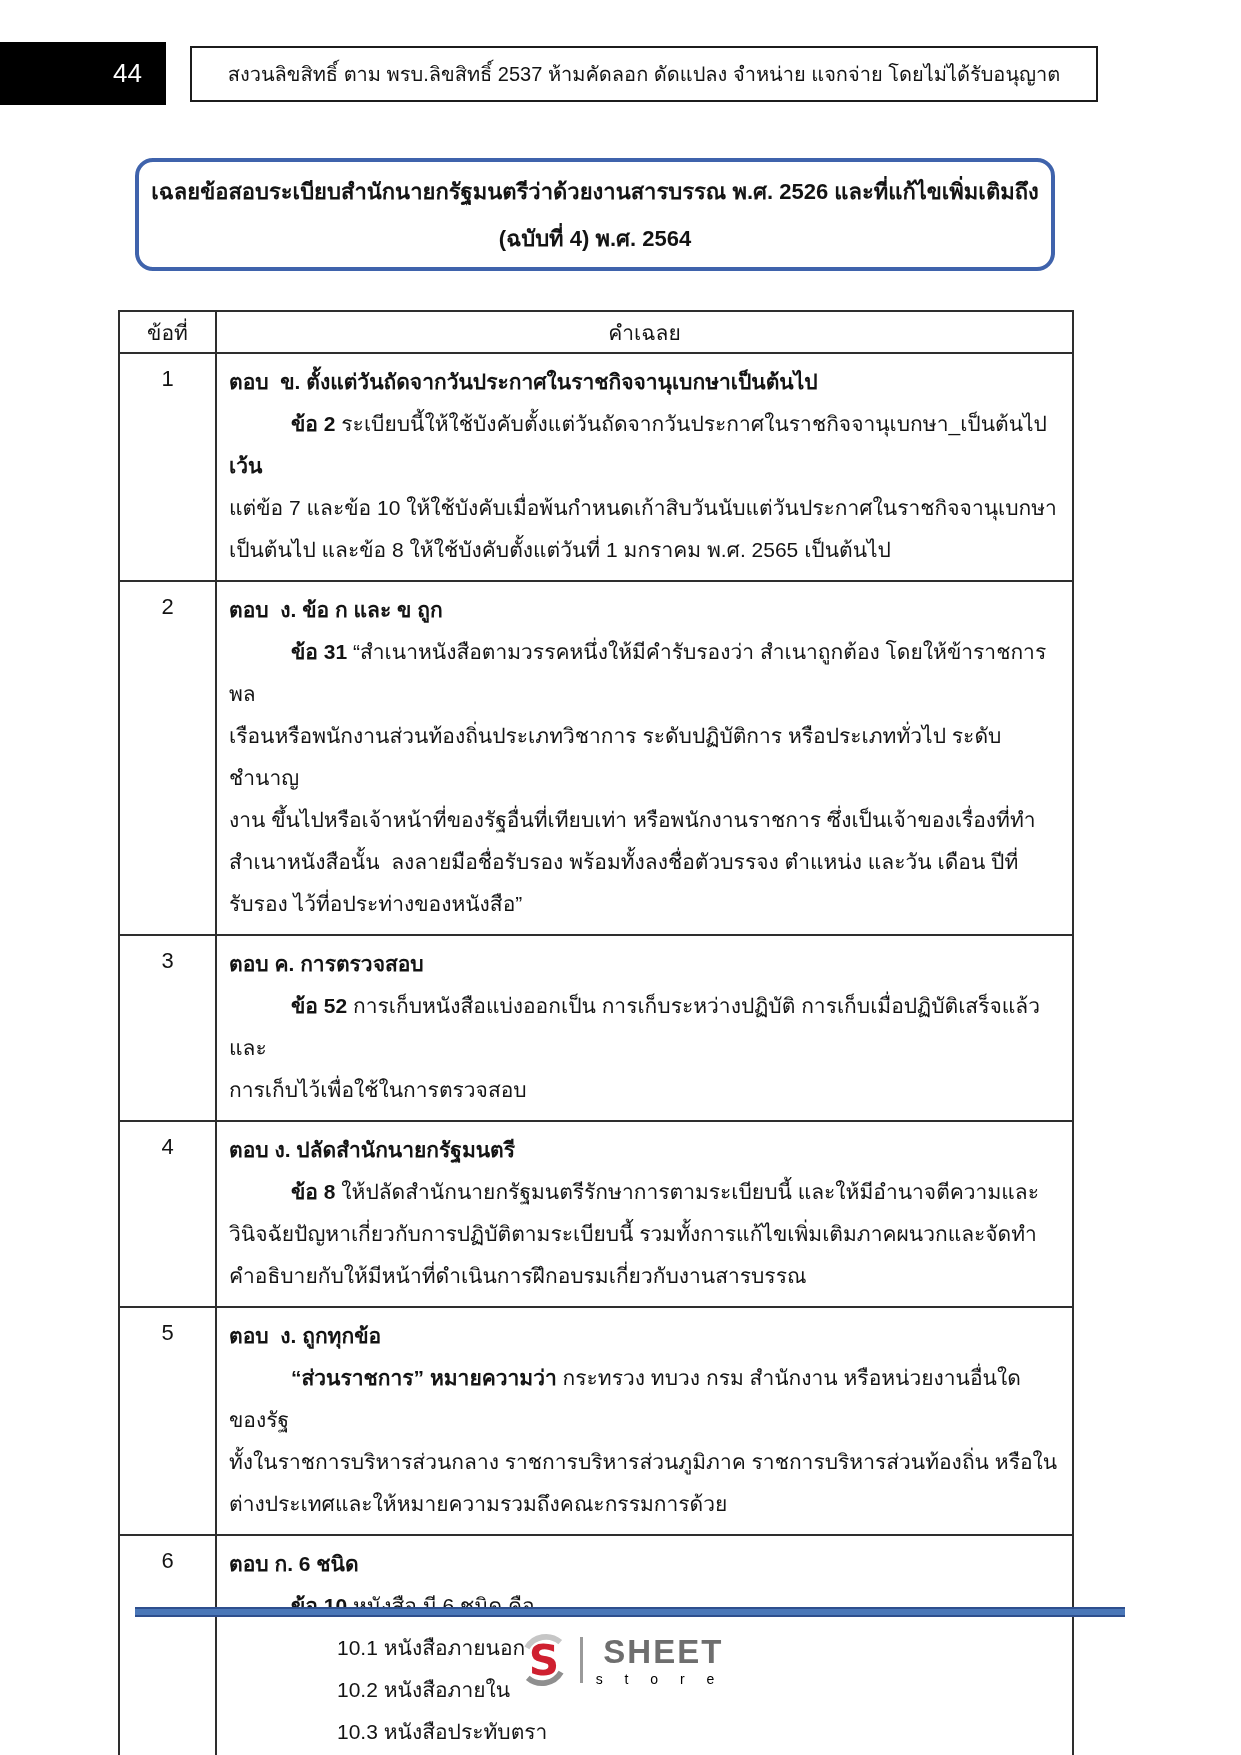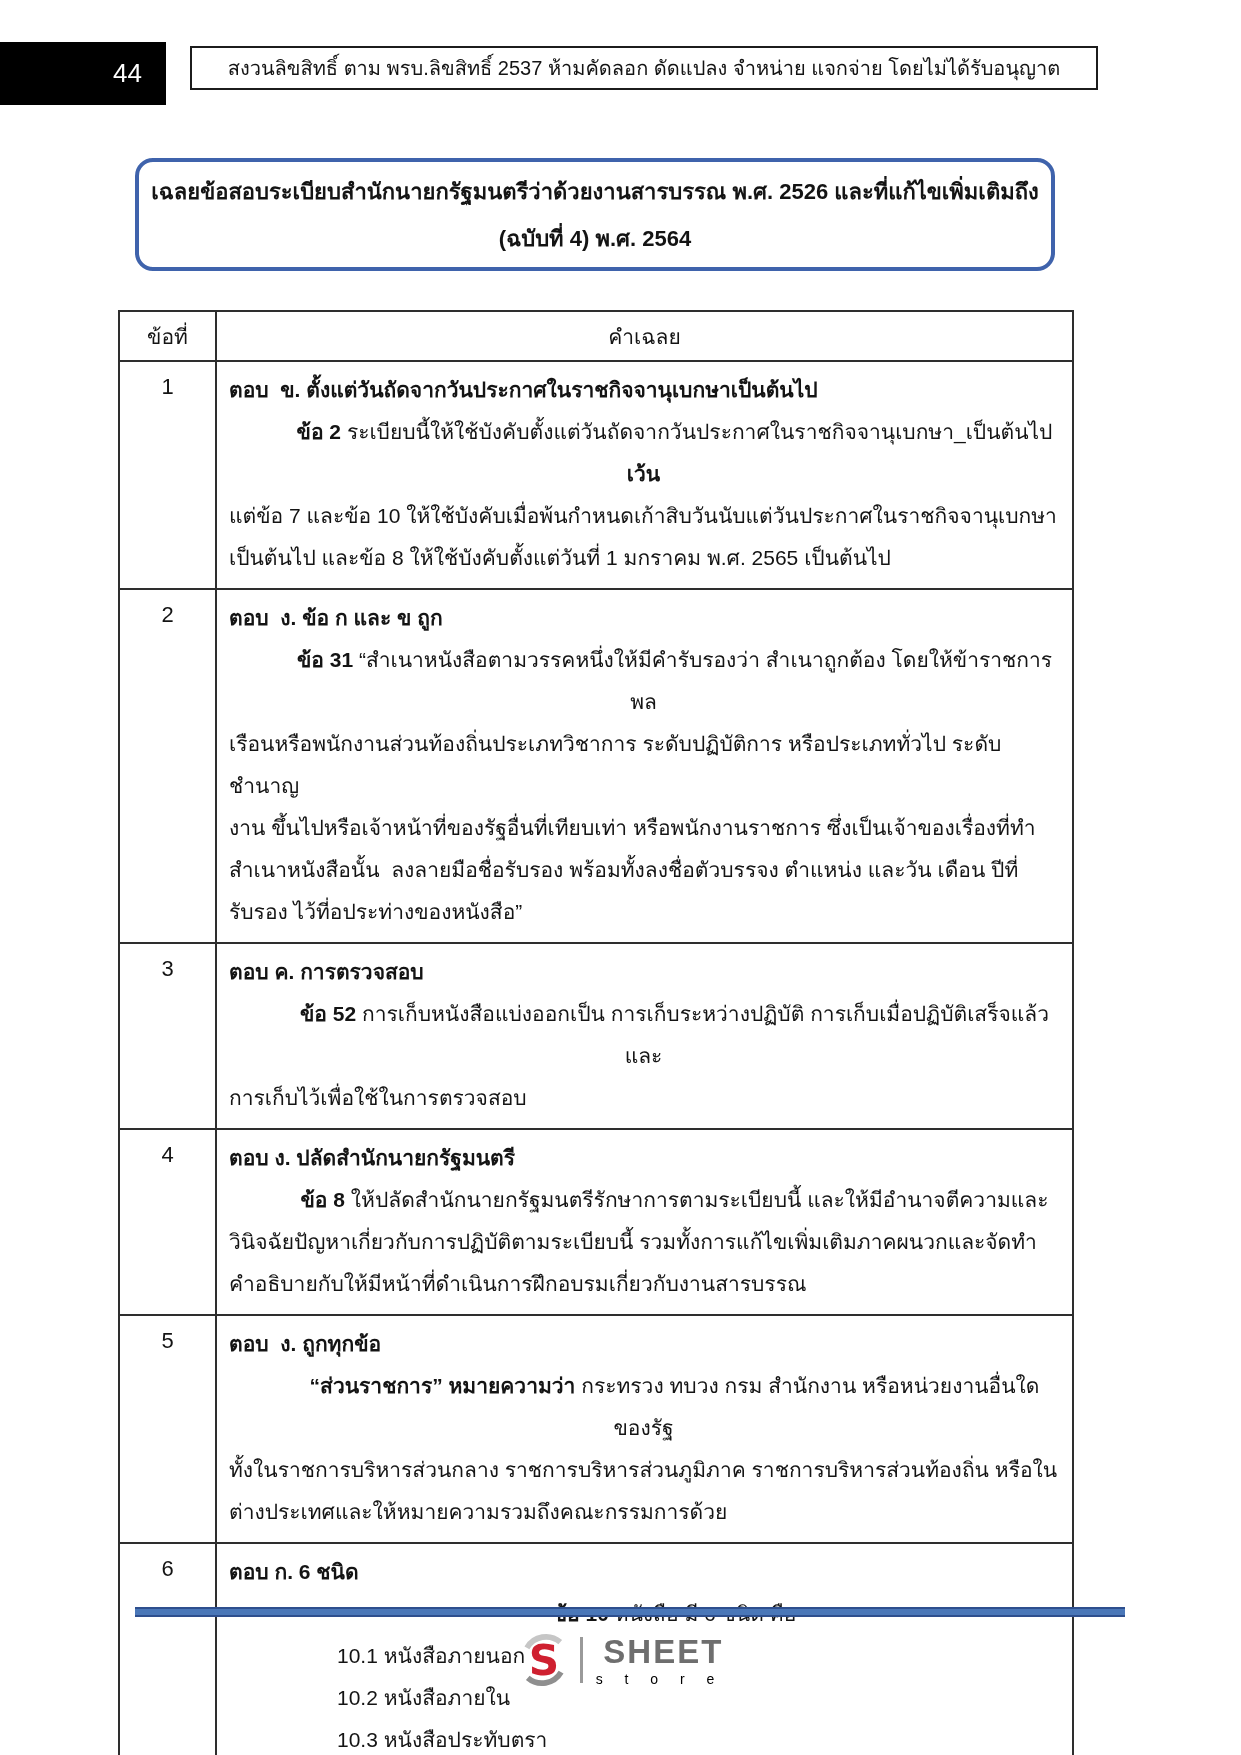--- a/index.html
+++ b/index.html
@@ -9,53 +9,53 @@
     -webkit-font-smoothing:antialiased;
   }
   
   .page-num{
     position:absolute;left:0;top:42px;width:166px;height:63px;background:#000;
     color:#fff;display:flex;align-items:center;justify-content:flex-end;
     padding-right:24px;box-sizing:border-box;font-size:26px;
   }
   
   .copyright{
-    position:absolute;left:190px;top:46px;width:908px;height:44px;
+    position:absolute;left:190px;top:46px;width:908px;height:56px;
     border:2px solid #1c1c1c;box-sizing:border-box;background:#fff;
     display:flex;align-items:center;justify-content:center;
     font-size:20px;white-space:nowrap;overflow:hidden;
   }
   
   .title-box{
     position:absolute;left:135px;top:158px;width:920px;height:113px;
     border:4px solid #3f63ac;border-radius:18px;box-sizing:border-box;background:#fff;
     display:flex;flex-direction:column;align-items:center;justify-content:center;
     gap:12px;font-weight:bold;font-size:22px;text-align:center;
   }
   
   table.answers{
     position:absolute;left:118px;top:310px;width:956px;
     border-collapse:collapse;table-layout:fixed;font-size:21px;
   }
   table.answers th, table.answers td{
     border:2px solid #2e2e2e;box-sizing:border-box;
   }
   table.answers th{
-    font-weight:normal;height:50px;text-align:center;font-size:21px;background:#fff;
+    font-weight:normal;height:42px;text-align:center;font-size:21px;background:#fff;
   }
   th.th-no{width:97px;}
   td.cell-no{
     width:97px;text-align:center;vertical-align:top;
     padding-top:12px;font-size:22px;
   }
   td.cell-ans{
     vertical-align:top;padding:7px 14px 9px 12px;margin-left:36px;
   }
   .line{line-height:42px;white-space:pre-wrap;}
-  .ind1{text-indent:62px;text-align:center;}
+  .ind1{text-indent:62px;}
   .ind2{text-indent:108px;}
   .b{font-weight:bold;}
   
   .footer-line{
     position:absolute;left:135px;top:1607px;width:990px;height:10px;
     background:#4a77b8;border-top:2px solid #2e4f8e;border-bottom:2px solid #2e4f8e;
     box-sizing:border-box;
   }
   .logo{
     position:absolute;left:0;top:1630px;width:1241px;height:60px;

